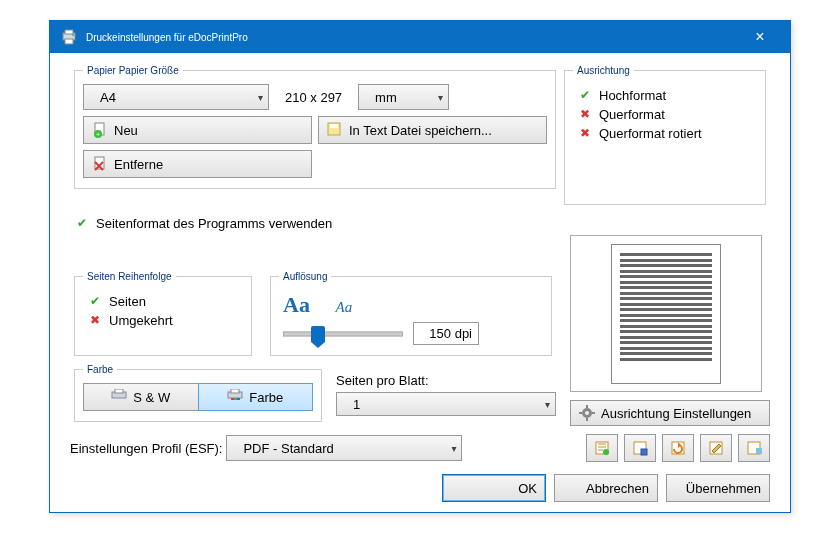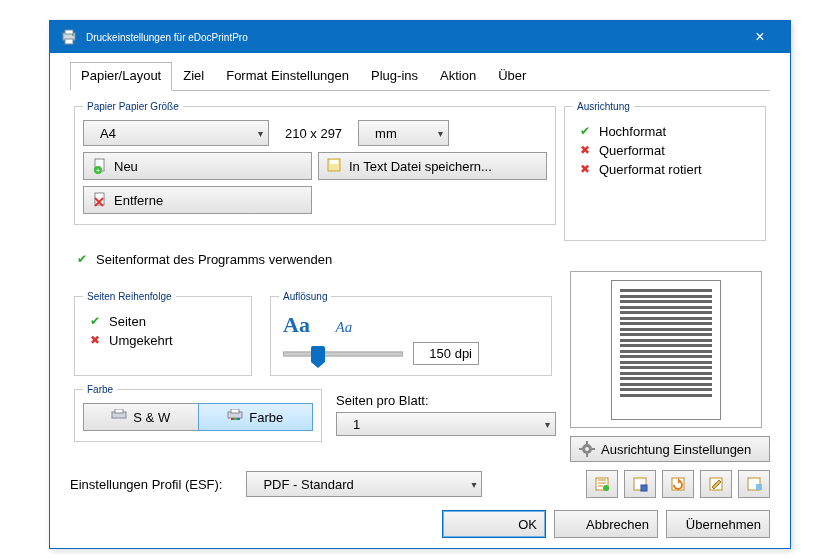--- a/index.html
+++ b/index.html
@@ -58,31 +58,31 @@
   .preview { border:1px solid #aaa; width: 190px; height: 155px; display:flex; align-items:center; justify-content:center; background:#fff; }
   .preview .page { width: 110px; height: 140px; border:1px solid #888; position:relative; padding:6px 8px; box-sizing:border-box; }
   .preview .page .line { height:3px; background:#666; margin:2.5px 0; }
 
   .row-btn-grid { display:grid; grid-template-columns: 1fr 1fr; gap:6px; margin-top:6px; }
   .row-btn-grid .btn { justify-content:flex-start; padding-left:8px; }
 
   .aa-big { font-family: Georgia, serif; font-weight:bold; color:#1b6bb8; font-size:22px; }
   .aa-small { font-family: Georgia, serif; font-style:italic; color:#1b6bb8; font-size:15px; margin-left:22px; }
 
-  .profile-row { display:flex; align-items:center; gap:24px; margin-top:8px; }
+  .profile-row { display:flex; align-items:center; gap:4px; margin-top:8px; }
   .profile-icons { display:flex; gap:6px; margin-left:auto; }
   .profile-icons .btn { width:30px; height:26px; justify-content:center; padding:0; }
 
   .dialog-buttons { display:flex; justify-content:flex-end; gap:8px; padding-top:12px; }
   .dialog-buttons .btn { min-width:86px; justify-content:flex-end; }
   .dialog-buttons .btn.default { border:1px solid #0a6fc2; box-shadow:0 0 0 1px #6fb3ec inset; }
 
   .use-prog { display:flex; align-items:center; gap:6px; margin:6px 4px 4px 4px; }
 
-  .mid-row { display:flex; gap:14px; align-items:center; }
+  .mid-row { display:flex; gap:14px; align-items:flex-end; }
   .mid-left { flex:1; }
   .mid-right { width:200px; }
 </style>
 </head>
 <body>
 
 <div class="window">
   <div class="titlebar">
     <span class="icon">
       <svg width="16" height="16" viewBox="0 0 16 16">
@@ -91,28 +91,20 @@
           <rect x="4" y="10" width="8" height="5" fill="#fff" stroke="#7a8aa0"></rect>
           <circle cx="12" cy="6" r="1" fill="#3bbf3b"></circle>
         </svg>
     </span>
     <span class="title">Druckeinstellungen für eDocPrintPro</span>
     <span class="close">×</span>
   </div>
 
   <div class="client">
 
-    <div class="tabs">
-      <div class="tab active">Papier/Layout</div>
-      <div class="tab">Ziel</div>
-      <div class="tab">Format Einstellungen</div>
-      <div class="tab">Plug-ins</div>
-      <div class="tab">Aktion</div>
-      <div class="tab">Über</div>
-    </div>
 
     <div class="row-main">
       <div class="col-left">
         <fieldset class="group">
           <legend>Papier Papier Größe</legend>
           <div style="display:flex; align-items:center; gap:16px;">
             <div class="combo" style="width:150px">
                 <span>A4</span>
               </div>
             <span>210 x 297</span>

